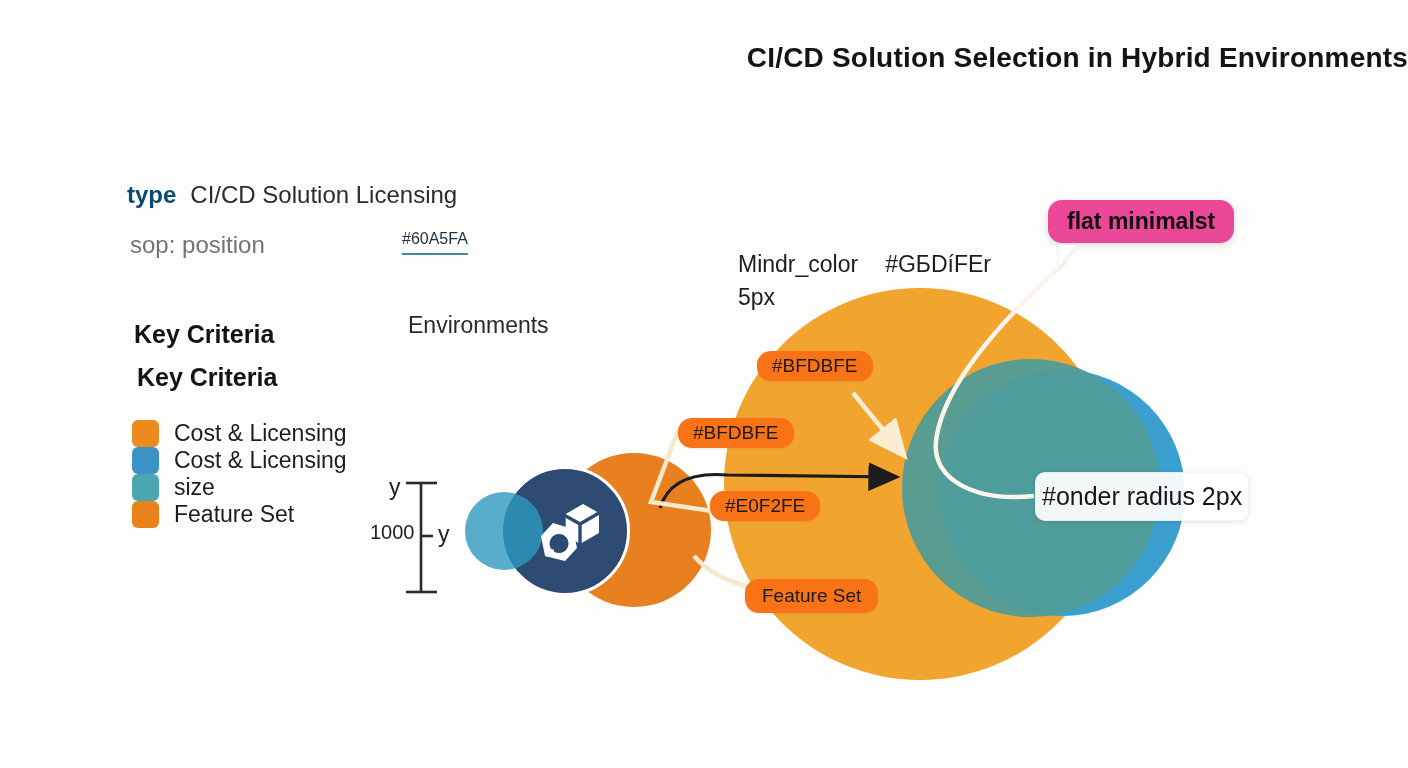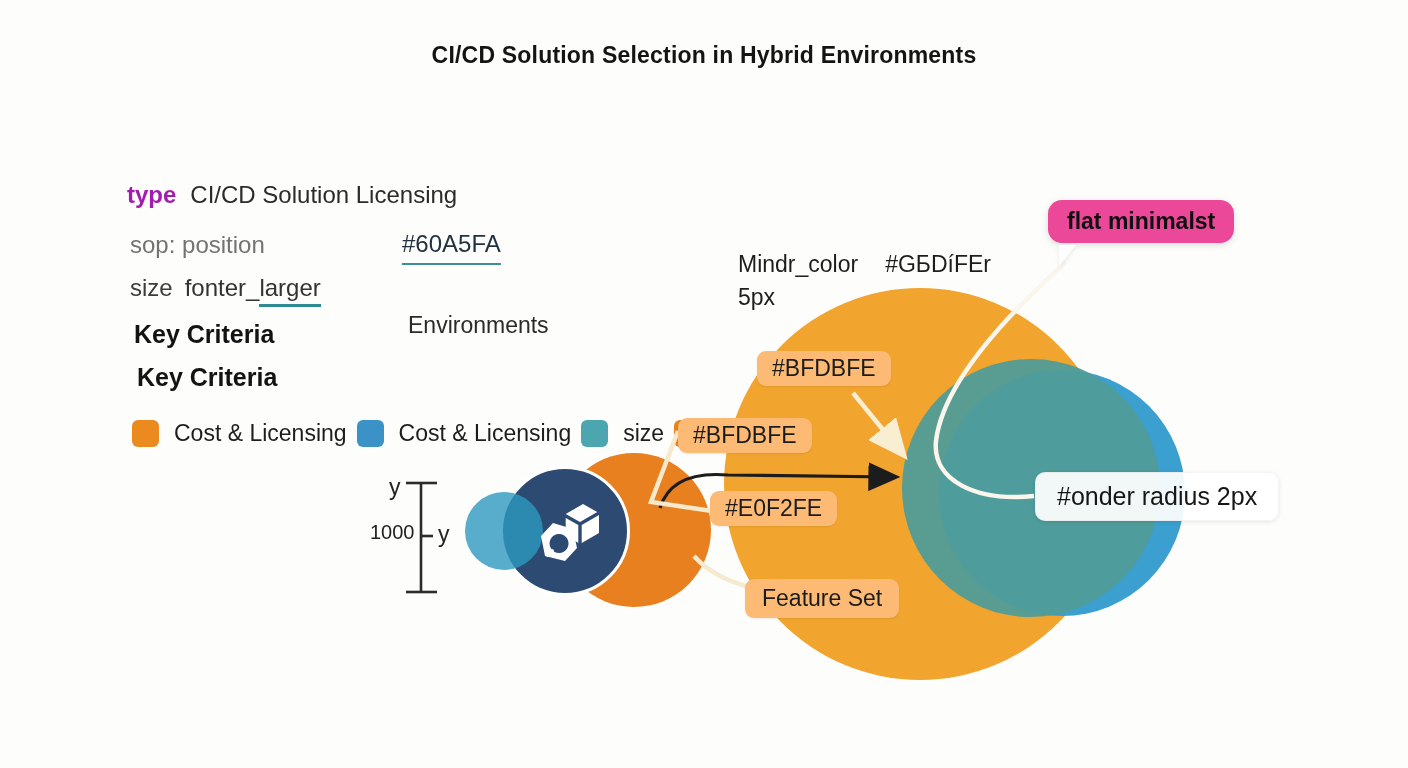--- a/index.html
+++ b/index.html
@@ -4,82 +4,79 @@
 <style>
   html,body{margin:0;padding:0;background:#e9e9e9;}
   .stage{
     position:relative;width:1408px;height:768px;margin:0 auto;
     background:#fdfdfc;overflow:hidden;
     font-family:"Liberation Sans","DejaVu Sans",sans-serif;
     color:#1a1a1a;
   }
   .abs{position:absolute;}
   
-  .title{top:42px;left:0;width:100%;text-align:center;font-size:23px;font-weight:600;color:#141414;letter-spacing:.2px;}
+  .title{top:42px;left:0;width:100%;text-align:right;font-size:28px;font-weight:600;color:#141414;letter-spacing:.2px;}
   
   .spec-line{font-size:24px;white-space:nowrap;}
   .spec-type{top:181px;left:127px;color:#2b2b2b;}
-  .spec-type .k{font-weight:700;color:#a21caf;margin-right:14px;}
+  .spec-type .k{font-weight:700;color:#0c4a6e;margin-right:14px;}
   .spec-pos{top:231px;left:130px;color:#737373;}
   .spec-size{top:274px;left:130px;color:#3c3c3c;}
   .spec-size .v{margin-left:12px;color:#333;}
   .spec-size .u{border-bottom:3px solid #2e8b94;padding-bottom:3px;}
-  .hex-link{top:230px;left:402px;font-size:24px;color:#233240;border-bottom:2px solid #3e8e96;padding-bottom:5px;}
+  .hex-link{top:230px;left:402px;font-size:16px;color:#233240;border-bottom:2px solid #3e8e96;padding-bottom:5px;}
   .factors1{top:280px;left:408px;font-size:24px;font-weight:700;color:#191919;}
   .factors2{top:312px;left:408px;font-size:23px;font-weight:500;color:#2a2a2a;}
   .keycrit-a{top:320px;left:134px;font-size:25px;font-weight:700;color:#131313;}
   .keycrit-b{top:363px;left:137px;font-size:25px;font-weight:700;color:#131313;}
   
-  .legend{top:420px;left:132px;display:flex;flex-direction:row;gap:10px;}
+  .legend{top:420px;left:132px;display:flex;flex-direction:column;}
   .legend-row{display:flex;align-items:center;gap:15px;height:27px;}
   .swatch{width:27px;height:27px;border-radius:6px;flex:0 0 27px;}
   .legend-label{font-size:23px;color:#1d1d1d;white-space:nowrap;}
   
   .ax-y-top{top:474px;left:389px;font-size:23px;color:#222;}
   .ax-1000{top:521px;left:370px;font-size:20px;color:#222;}
   .ax-y-mid{top:521px;left:438px;font-size:23px;color:#222;}
   
   .circle{border-radius:50%;}
   .c-big-orange{left:724px;top:288px;width:392px;height:392px;}
   .c-big-blue{left:939px;top:370px;width:246px;height:246px;}
   .c-big-teal{left:902px;top:359px;width:258px;height:258px;opacity:.95;}
   .c-small-orange{left:557px;top:453px;width:154px;height:154px;}
   .c-navy{left:500px;top:466px;width:130px;height:130px;border:3px solid #ffffff;box-sizing:border-box;}
   .c-cyan{left:465px;top:492px;width:78px;height:78px;opacity:.8;}
   .pkg-icon{left:523px;top:489px;width:84px;height:84px;}
   
   .overlay{left:0;top:0;width:1408px;height:768px;pointer-events:none;}
   
-  .chip{background:#fdba74;border-radius:9px;padding:4px 15px;font-size:23px;color:#1b1b1b;white-space:nowrap;box-shadow:0 1px 2px rgba(0,0,0,.08);}
+  .chip{background:#f97316;border-radius:14px;padding:4px 15px;font-size:19px;color:#1b1b1b;white-space:nowrap;box-shadow:0 1px 2px rgba(0,0,0,.08);}
   .chip-top{left:757px;top:351px;}
   .chip-mid{left:678px;top:418px;}
   .chip-inner{left:710px;top:491px;text-align:right;}
   .chip-feature{left:745px;top:579px;padding:6px 17px;}
   
   .bubble{left:1048px;top:200px;background:#ec4899;border-radius:14px;padding:8px 19px;font-size:23px;font-weight:600;color:#101010;box-shadow:0 2px 7px rgba(0,0,0,.14);white-space:nowrap;}
   .bubble-tail{left:1059px;top:245px;width:0;height:0;border-top:21px solid #ffffff;border-right:17px solid transparent;filter:drop-shadow(0 2px 2px rgba(0,0,0,.08));}
-  .radius-chip{left:1035px;top:472px;background:rgba(255,255,255,.93);border-radius:10px;padding:9px 21px;font-size:25px;color:#161616;white-space:nowrap;box-shadow:0 1px 4px rgba(0,0,0,.10);border:1px solid rgba(0,0,0,.04);}
+  .radius-chip{left:1035px;top:472px;background:rgba(255,255,255,.93);border-radius:10px;padding:9px 6px;font-size:25px;color:#161616;white-space:nowrap;box-shadow:0 1px 4px rgba(0,0,0,.10);border:1px solid rgba(0,0,0,.04);}
   
   .mindr{left:738px;top:251px;font-size:23px;color:#1d1d1d;display:flex;gap:27px;white-space:nowrap;}
   .mindr-px{left:738px;top:284px;font-size:23px;color:#1d1d1d;}
 </style>
 </head>
 <body>
 
 <div class="stage">
 
   <div class="abs title">CI/CD Solution Selection in Hybrid Environments</div>
 
   <div class="abs spec-line spec-type">
     <span class="k">type</span><span>CI/CD Solution Licensing</span>
   </div>
   <div class="abs spec-line spec-pos">sop: position</div>
-  <div class="abs spec-line spec-size">
-    <span>size</span><span class="v"><span>fonter_</span><span class="u">larger</span></span>
-  </div>
   <div class="abs hex-link">#60A5FA</div>
   <div class="abs factors2">Environments</div>
   <div class="abs keycrit-a">Key Criteria</div>
   <div class="abs keycrit-b">Key Criteria</div>
 
   <div class="abs legend">
     <div class="legend-row">
       <span class="swatch" style="background: rgb(234, 138, 31);"></span>
       <span class="legend-label">Cost &amp; Licensing</span>
     </div>

